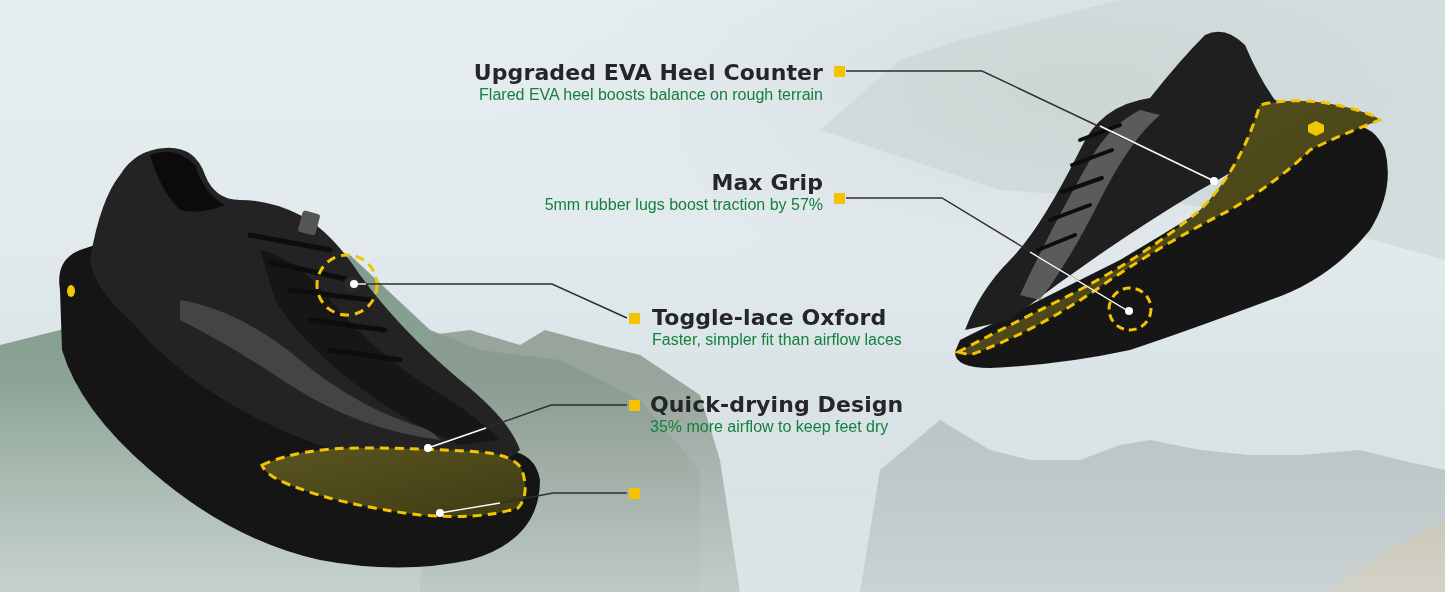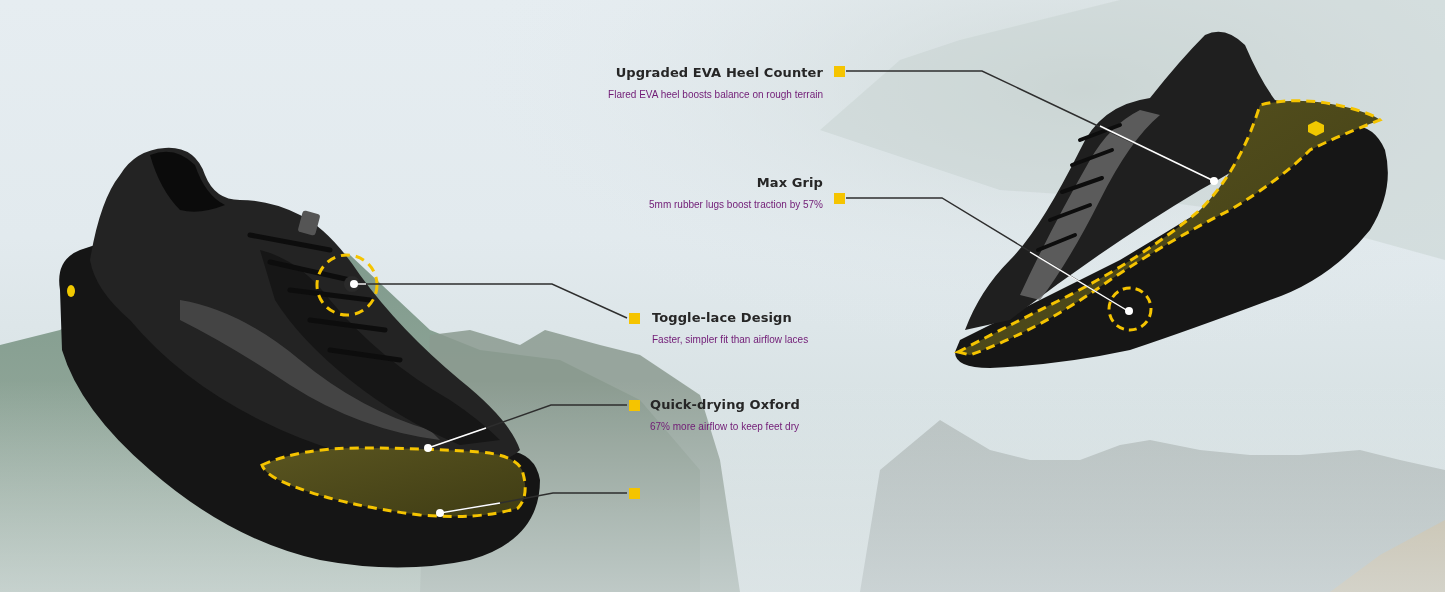--- a/index.html
+++ b/index.html
@@ -9,30 +9,30 @@
       font-family: "Liberation Sans", sans-serif;
       background: linear-gradient(180deg, #e6edf1 0%, #e2eaee 40%, #d8e2e4 70%, #cfd9d8 100%);
     }
     .stage { position: absolute; inset: 0; }
     svg.scene { position: absolute; left: 0; top: 0; width: 1445px; height: 592px; }
 
     .callout { position: absolute; }
     .callout .title {
       font-family: "DejaVu Sans", sans-serif;
       font-weight: bold;
-      font-size: 13px;
+      font-size: 22px;
       color: #262626;
       letter-spacing: 0.1px;
       white-space: nowrap;
       line-height: 24px;
     }
     .callout .desc {
       font-family: "Liberation Sans", sans-serif;
-      font-size: 10px;
-      color: #701a75;
+      font-size: 16px;
+      color: #15803d;
       white-space: nowrap;
       line-height: 20px;
     }
     .callout.right-aligned { text-align: right; }
     .marker {
       position: absolute;
       width: 11px; height: 11px;
       background: #f5c400;
     }
   </style>
@@ -171,23 +171,23 @@
     <div class="title">Upgraded EVA Heel Counter</div>
     <div class="desc">Flared EVA heel boosts balance on rough terrain</div>
   </div>
 
   <div class="callout right-aligned" style="right:622px; top:171px;">
     <div class="title">Max Grip</div>
     <div class="desc">5mm rubber lugs boost traction by 57%</div>
   </div>
 
   <div class="callout" style="left:652px; top:306px;">
-    <div class="title">Toggle-lace Design</div>
+    <div class="title">Toggle-lace Oxford</div>
     <div class="desc">Faster, simpler fit than airflow laces</div>
   </div>
 
   <div class="callout" style="left:650px; top:393px;">
-    <div class="title">Quick-drying Oxford</div>
-    <div class="desc">67% more airflow to keep feet dry</div>
+    <div class="title">Quick-drying Design</div>
+    <div class="desc">35% more airflow to keep feet dry</div>
   </div>
 
 
 </div>
 
 </body></html>

